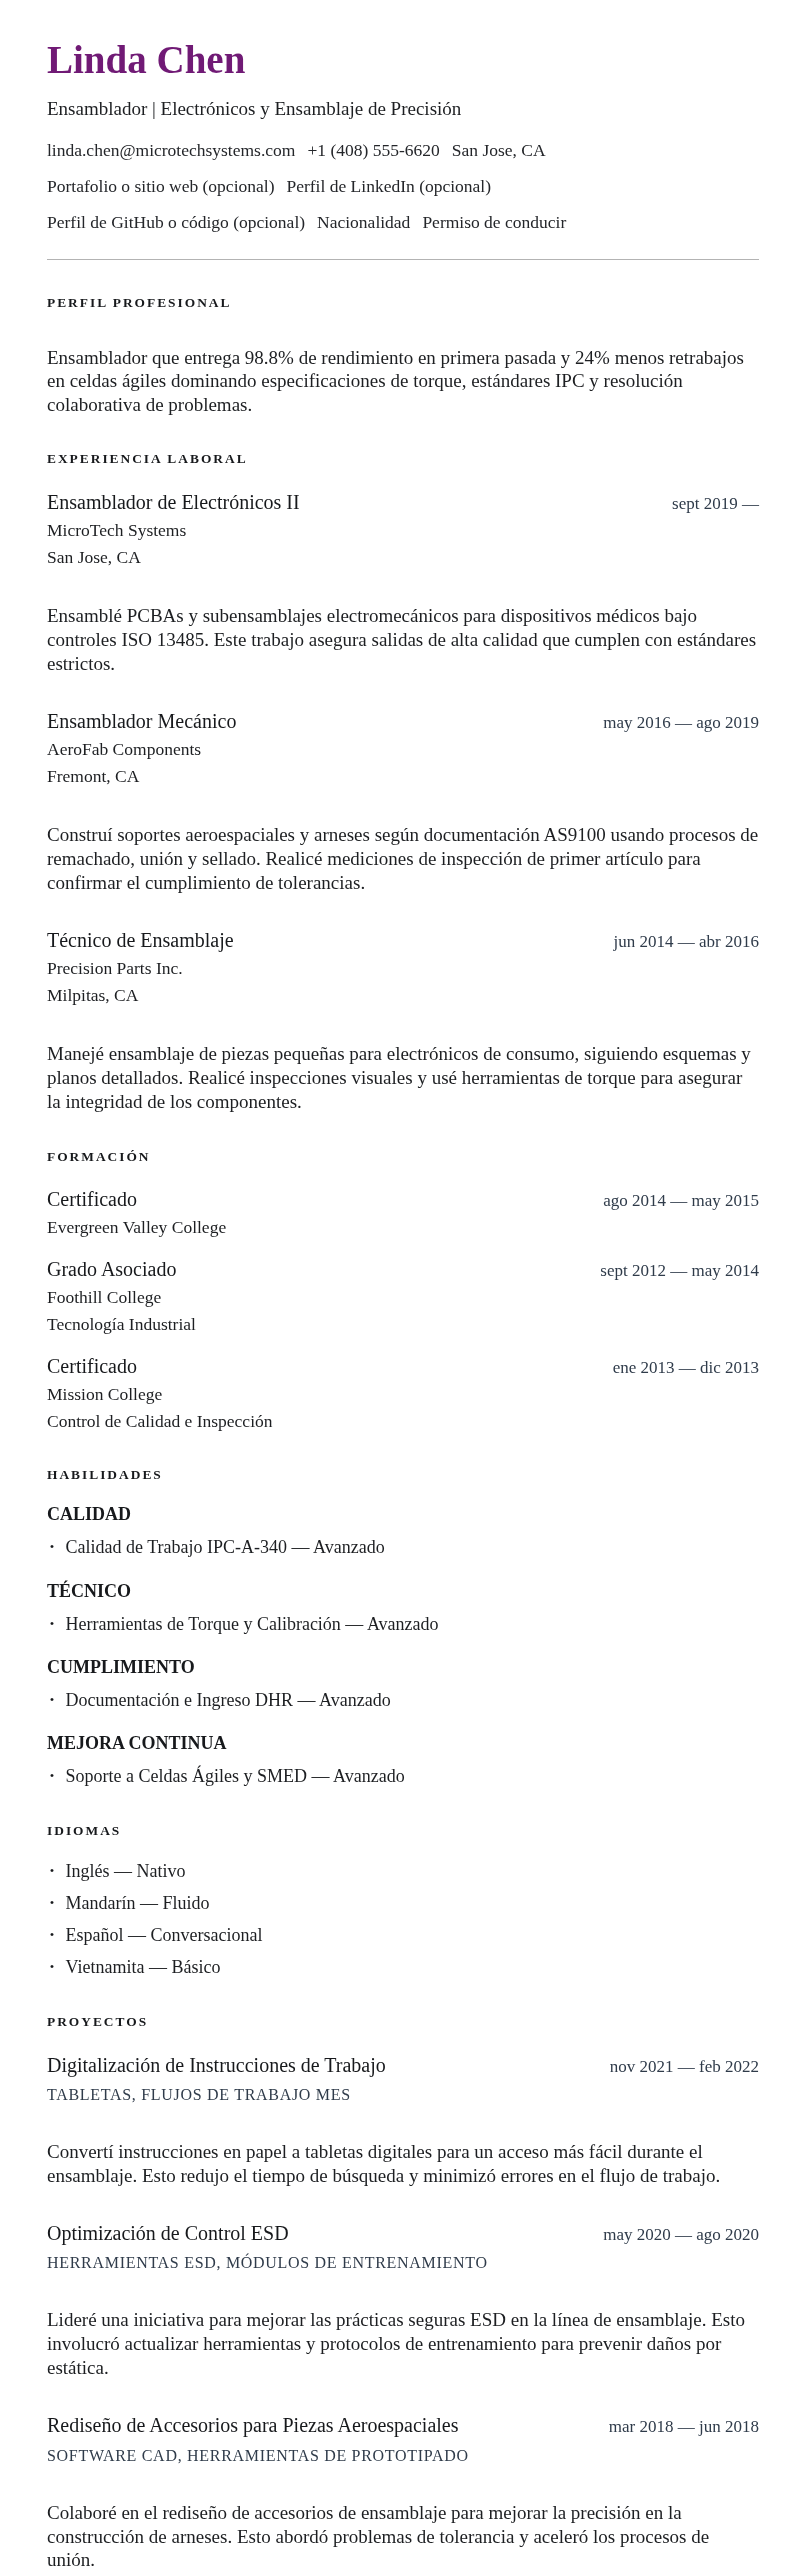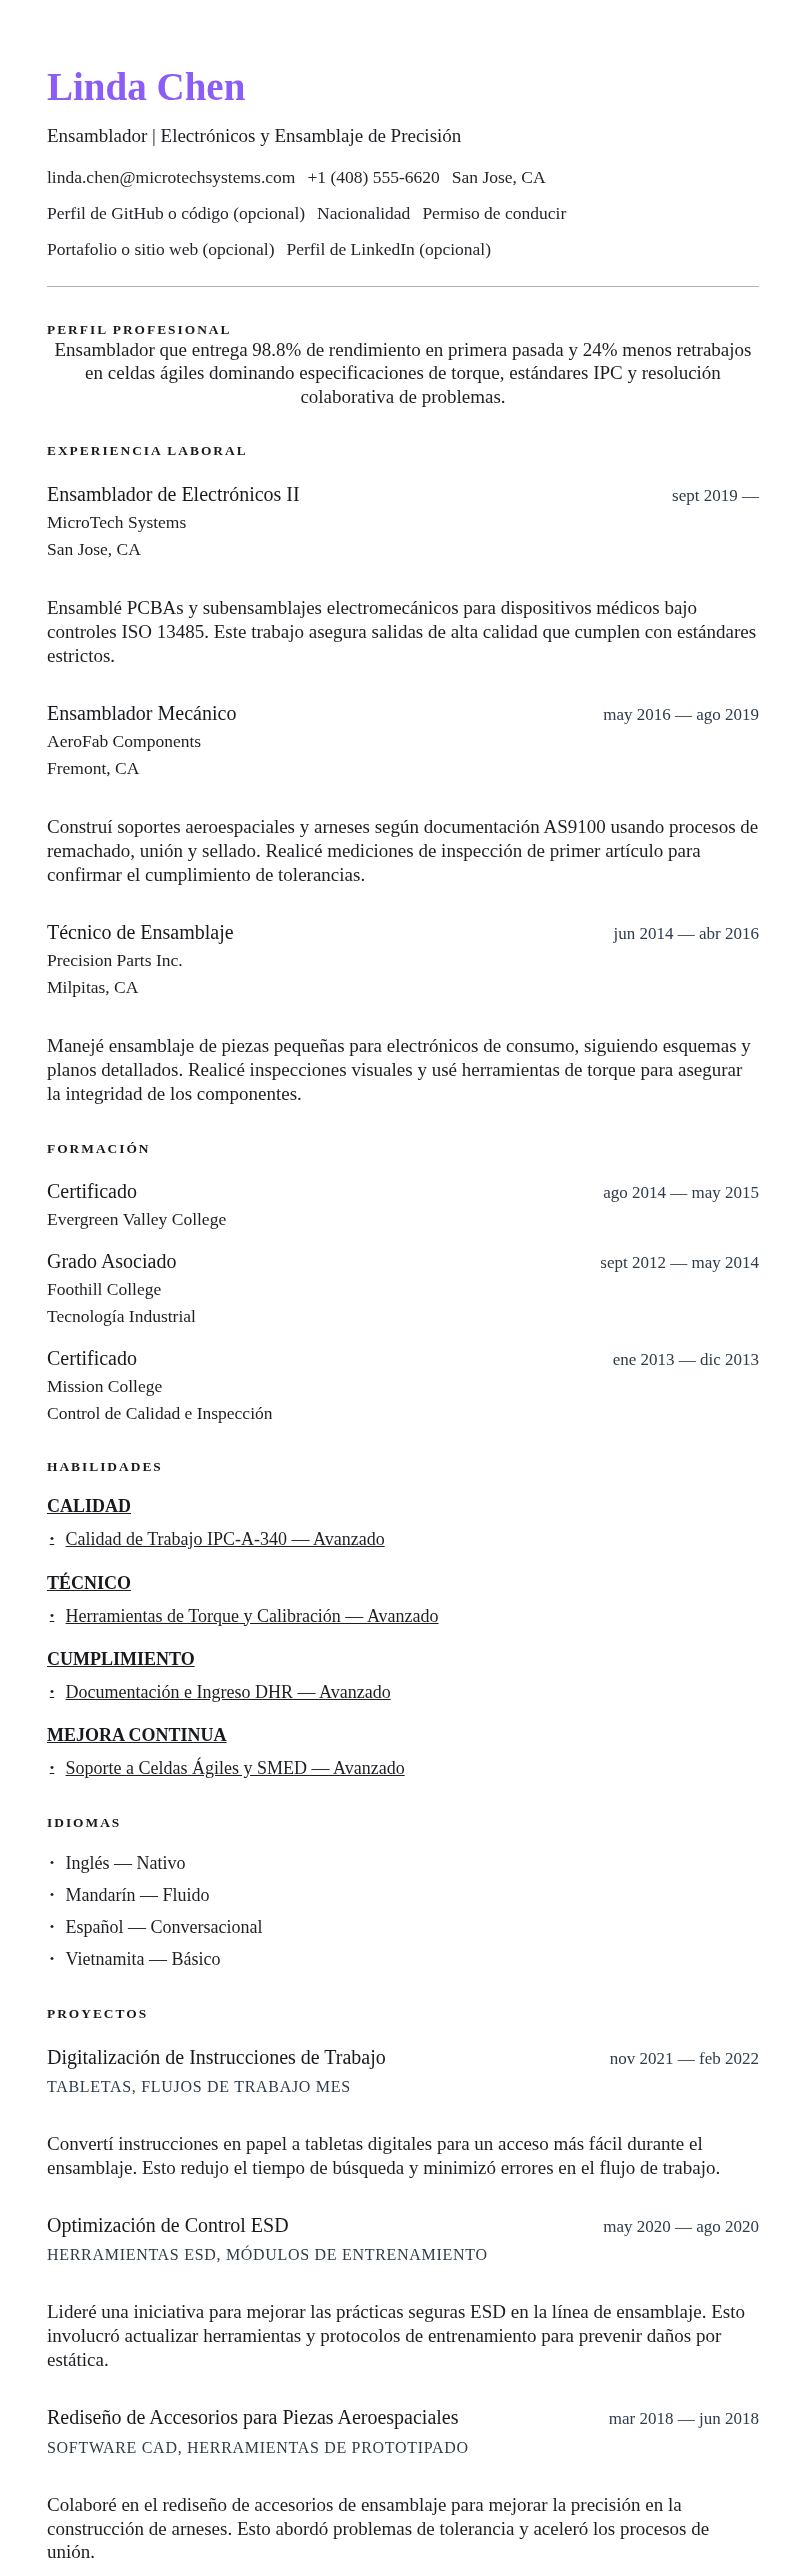--- a/index.html
+++ b/index.html
@@ -8,49 +8,49 @@
     width: 806px;
     min-height: 2576px;
     box-sizing: border-box;
     padding: 40px 47px 54px 47px;
     background: #ffffff;
     font-family: "Liberation Serif", "DejaVu Serif", serif;
     color: #1d1f22;
   }
 
   
-  .name { font-size: 39px; font-weight: 700; line-height: 1.05; color: #8b5cf6; margin-top: 27px; }
+  .name { font-size: 39px; font-weight: 700; line-height: 1.05; color: #701a75; }
   .headline { font-size: 19px; margin-top: 17.5px; color: #1d1f22; }
   .contact { margin-top: 20px; font-size: 17.5px; color: #24262a; }
   .contact-row { display: flex; flex-wrap: wrap; gap: 0 12px; margin-top: 14.8px; }
   .contact-row:first-child { margin-top: 0; }
   .divider { border: none; border-top: 1.3px solid #b3b3b3; margin: 25.5px 0 0 0; }
 
   
   .section-heading {
     font-size: 13.4px; font-weight: 700; letter-spacing: 2px;
     color: #17191c; margin-top: 35px;
   }
-  .profile-text { font-size: 19px; line-height: 1.24; margin-top: 0; text-align: center; }
+  .profile-text { font-size: 19px; line-height: 1.24; margin-top: 35px; }
 
   
   .entry { margin-top: 24px; }
   .entry + .entry { margin-top: 34px; }
   .entry-header { display: flex; justify-content: space-between; align-items: baseline; }
   .entry-title { font-size: 20px; font-weight: 400; color: #17191c; }
   .entry-dates { font-size: 17px; color: #2f3b4a; white-space: nowrap; margin-left: 16px; }
   .entry-company, .entry-location, .entry-school, .entry-field { font-size: 17.5px; margin-top: 6px; }
   .entry-desc { font-size: 19px; line-height: 1.26; margin-top: 36px; }
   .entry-subtitle { font-size: 16px; letter-spacing: 0.7px; color: #2f3b4a; margin-top: 9.4px; }
 
   .edu-entry { margin-top: 23px; }
   .edu-entry + .edu-entry { margin-top: 20px; }
 
   
-  .skill-group { margin-top: 21.5px; text-decoration: underline; }
+  .skill-group { margin-top: 21.5px; }
   .skill-group-name { font-size: 18px; font-weight: 700; color: #17191c; }
   .bullet-item { display: flex; gap: 11.4px; font-size: 18px; margin-top: 12px; padding-left: 2.7px; }
   .bullet-dot { font-size: 12.8px; line-height: 1.6; color: #17191c; }
   .bullet-text { line-height: 1.22; }
 
   .lang-list .bullet-item, .hobby-list .bullet-item { margin-top: 10px; }
   .lang-list, .hobby-list { margin-top: 21.5px; }
 </style>
 </head>
 <body>
@@ -61,28 +61,28 @@
     <div class="name">Linda Chen</div>
     <div class="headline">Ensamblador | Electrónicos y Ensamblaje de Precisión</div>
 
     <div class="contact">
       <div class="contact-row">
         <span>linda.chen@microtechsystems.com</span>
         <span>+1 (408) 555-6620</span>
         <span>San Jose, CA</span>
       </div>
       <div class="contact-row">
+        <span>Portafolio o sitio web (opcional)</span>
+        <span>Perfil de LinkedIn (opcional)</span>
+      </div>
+      <div class="contact-row">
         <span>Perfil de GitHub o código (opcional)</span>
         <span>Nacionalidad</span>
         <span>Permiso de conducir</span>
       </div>
-      <div class="contact-row">
-        <span>Portafolio o sitio web (opcional)</span>
-        <span>Perfil de LinkedIn (opcional)</span>
-      </div>
     </div>
     <hr class="divider">
   </header>
 
   <section>
     <div class="section-heading">PERFIL PROFESIONAL</div>
     <p class="profile-text">Ensamblador que entrega 98.8% de rendimiento en primera pasada y 24% menos retrabajos en celdas ágiles dominando especificaciones de torque, estándares IPC y resolución colaborativa de problemas.</p>
   </section>
 
   <section>

